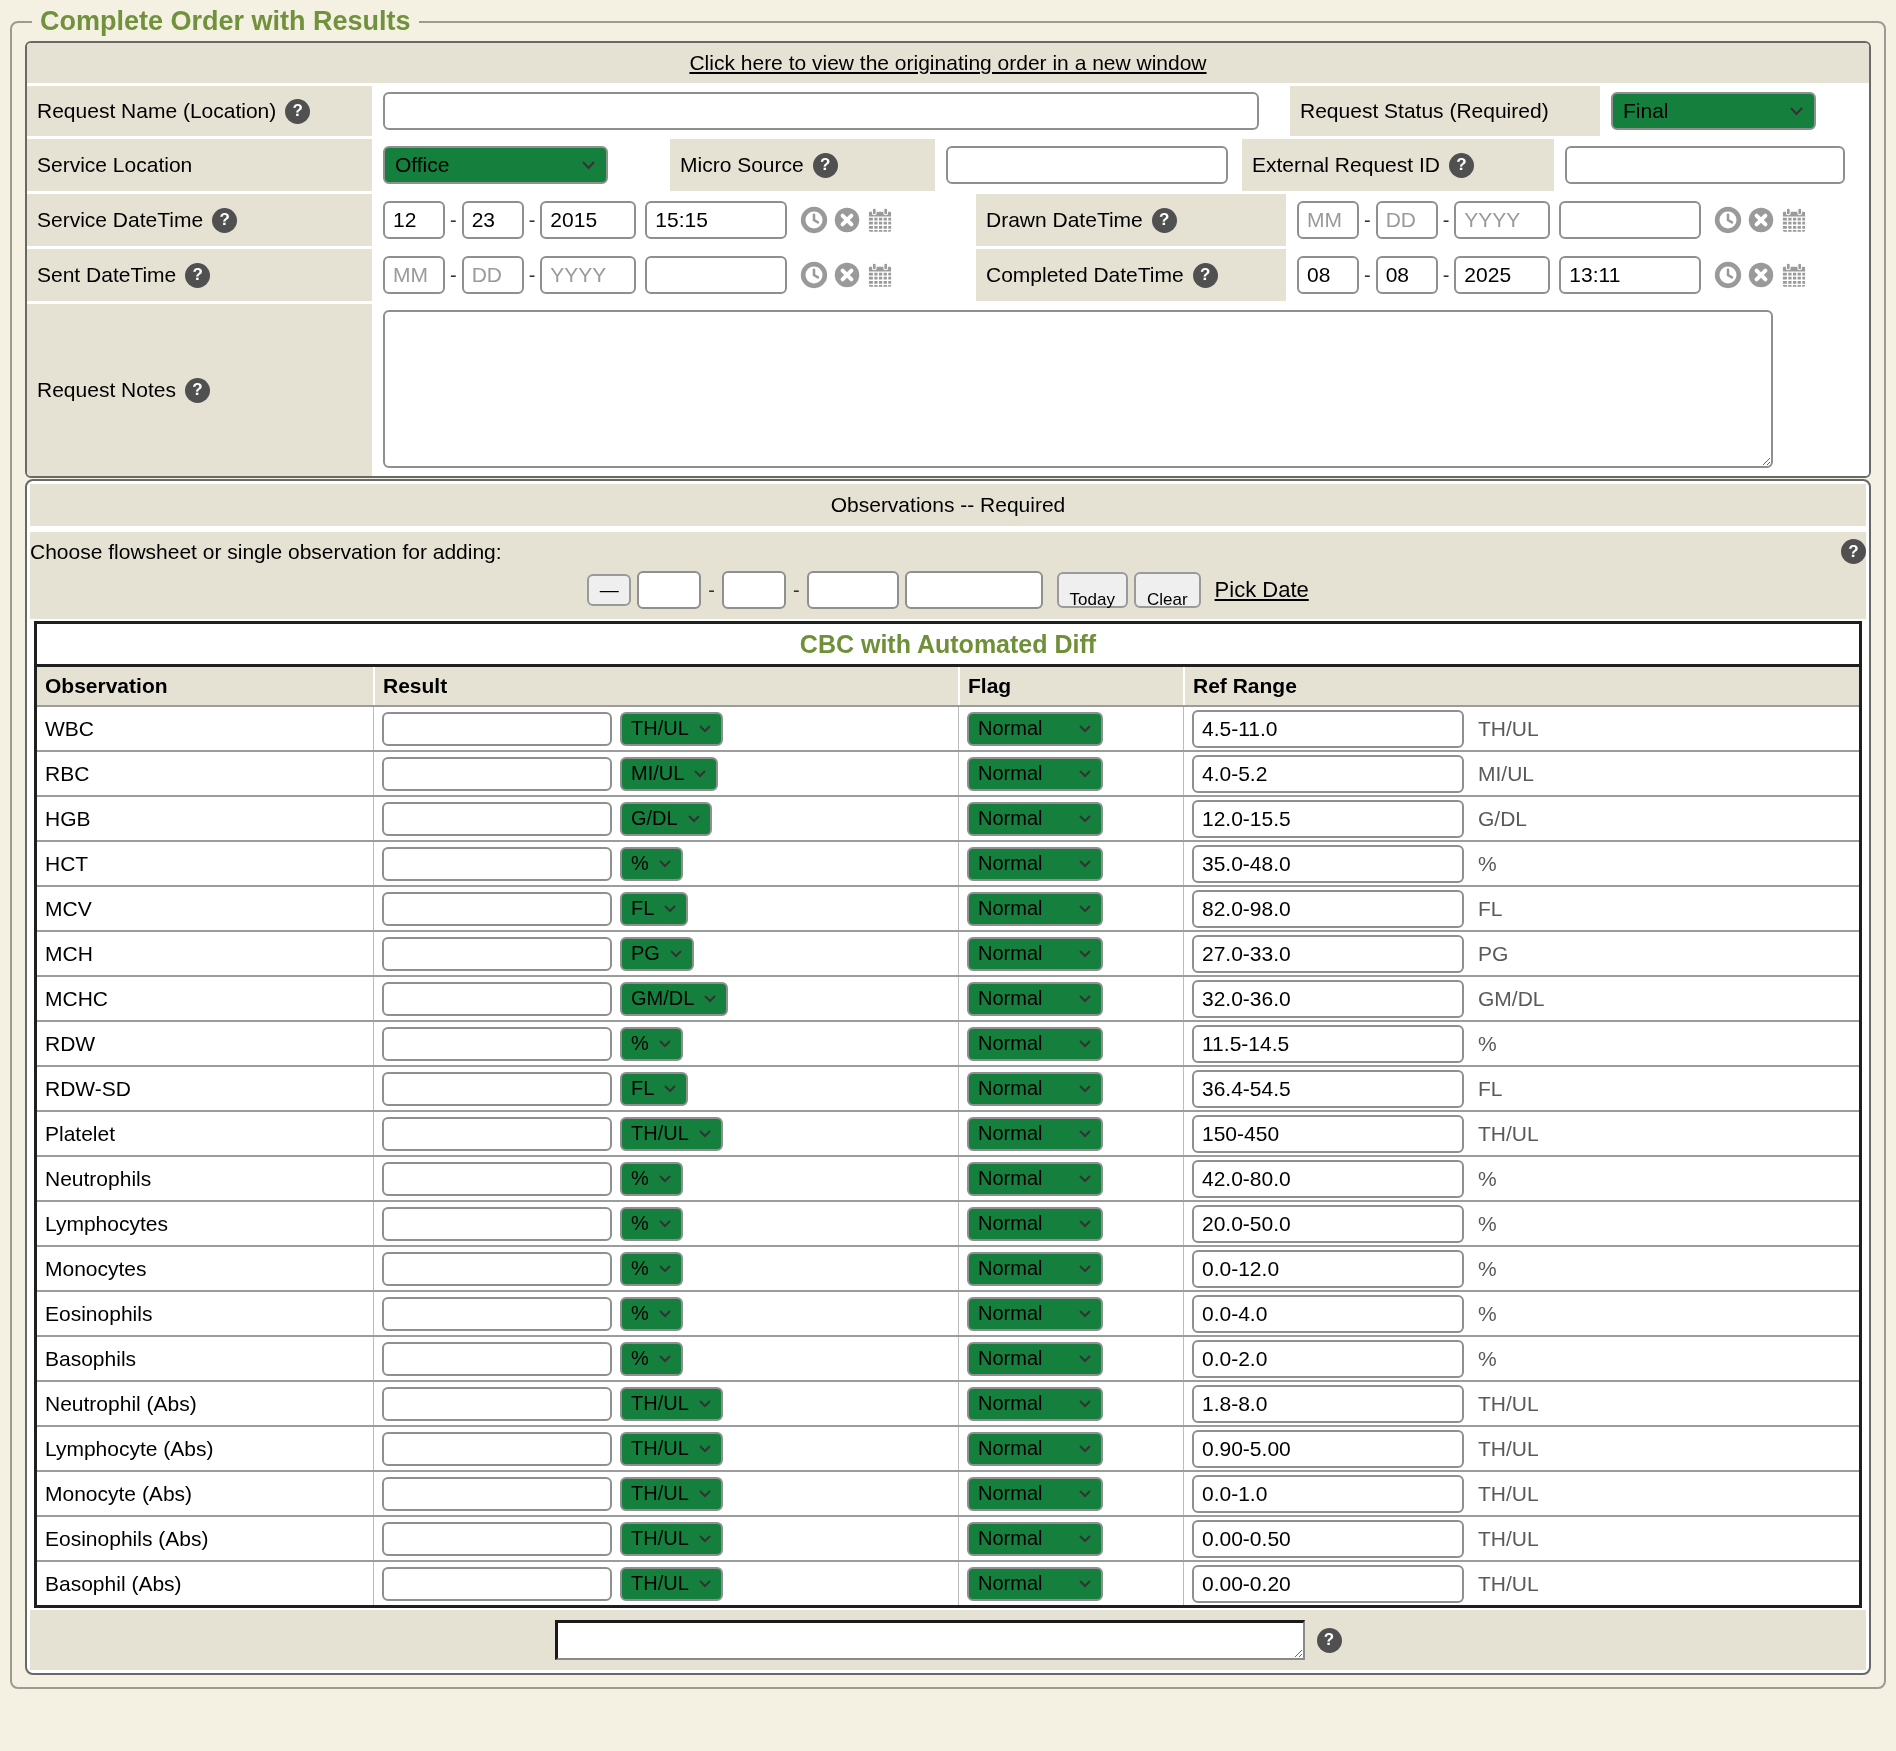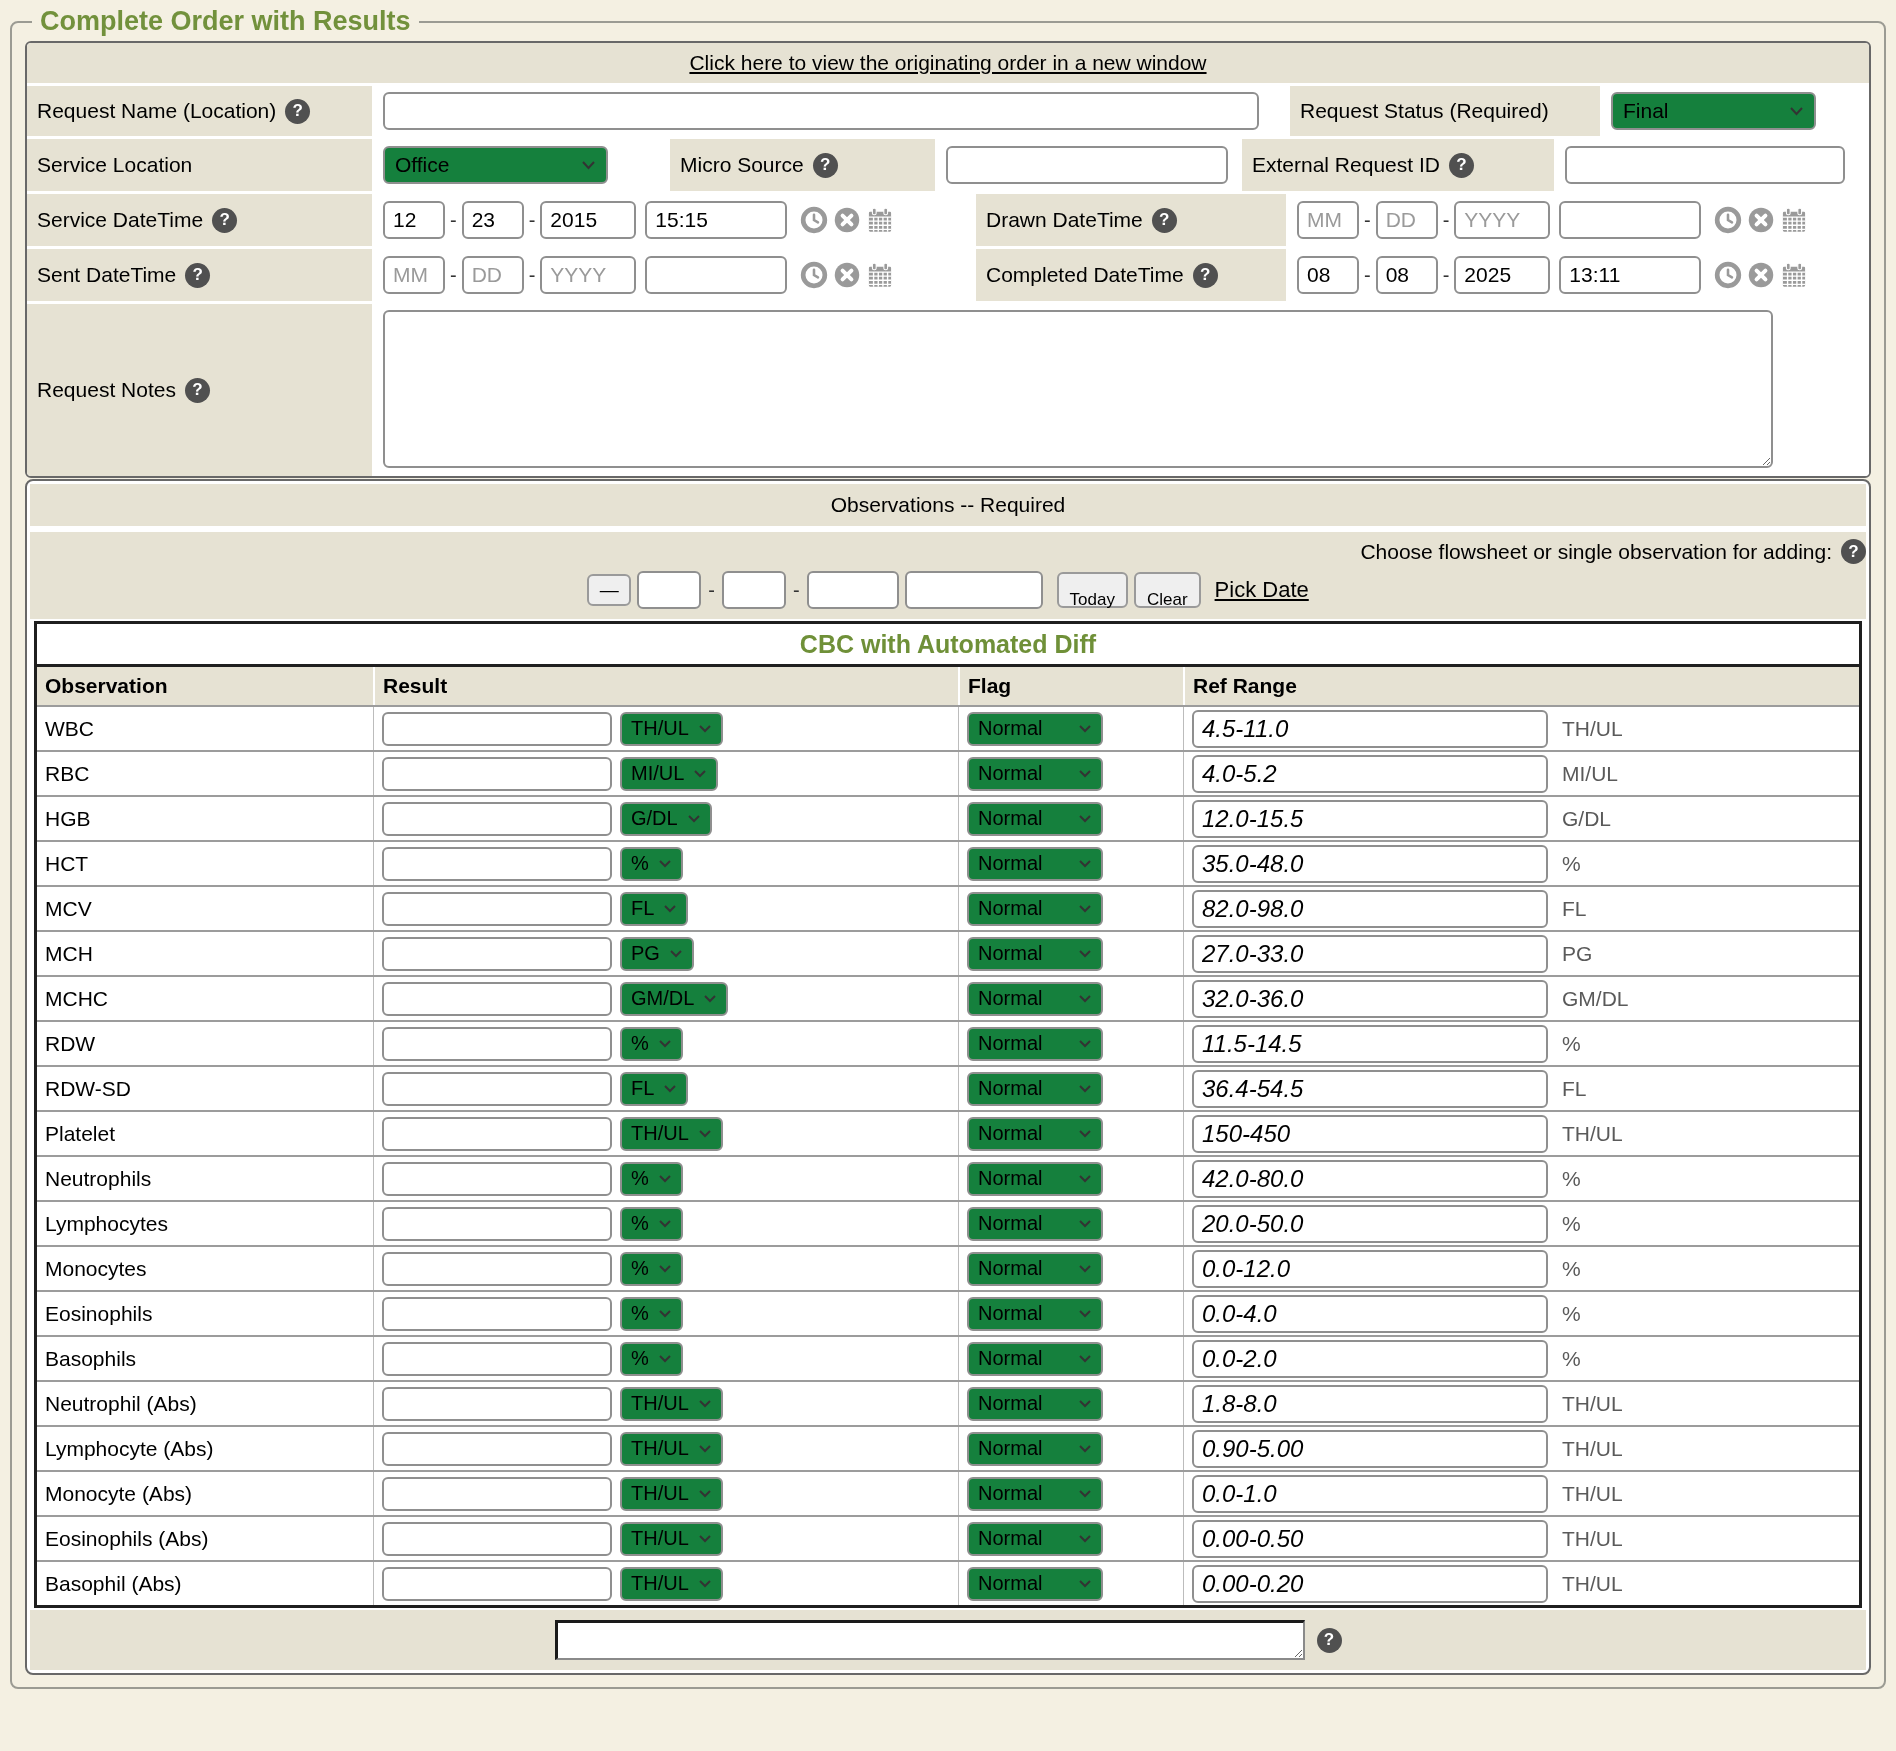--- a/index.html
+++ b/index.html
@@ -46,21 +46,21 @@
   textarea.notes-ta{
     width:1390px;height:158px;border:2px solid #8f8f8f;border-radius:6px;
     font-family:"Liberation Sans", sans-serif;font-size:20px;padding:6px 10px;
     box-sizing:border-box;margin:6px 0;resize:both;background:#fff;
   }
   
   .box2{border:2px solid #686868;border-radius:8px;background:#fff;margin-top:1px;padding:3px;}
   .band{background:#e6e2d3;}
   .obs-header{height:42px;display:flex;align-items:center;justify-content:center;font-size:21px;margin-bottom:6px;}
   .chooser{padding:7px 0 10px;margin-bottom:2px;}
-  .chooser-title{display:flex;align-items:center;justify-content:flex-end;gap:9px;font-size:21px;padding-left:31px;}
+  .chooser-title{display:flex;align-items:center;justify-content:space-between;gap:9px;font-size:21px;}
   .chooser-row{margin-top:7px;display:flex;align-items:center;justify-content:center;gap:6px;}
   .btn{
     background:#efefef;border:2px solid #9a9a9a;border-radius:6px;
     font-family:"Liberation Sans", sans-serif;font-size:17px;color:#000;cursor:pointer;
   }
   .minus-btn{width:44px;height:32px;font-size:19px;}
   .small-btn{height:31px;padding:16px 11px;}
   .pick-date{font-size:22px;color:#000;text-decoration:underline;margin-left:8px;}
   
   .cbc{border:3px solid #1f1f1f;margin:0 4px;background:#fff;}
@@ -72,21 +72,21 @@
   .cbc-row{display:flex;height:43px;border-top:2px solid #9c9c9c;}
   .cbc-row > div{display:flex;align-items:center;padding-left:8px;border-left:1px solid #bcbcbc;box-sizing:border-box;font-size:21px;}
   .cbc-row > div:first-child{border-left:none;padding-left:8px;}
   .c-obs{width:336px;}
   .c-res{width:585px;}
   .c-flag{width:225px;}
   .c-ref{flex:1;}
   .res-input{width:230px;height:34px;margin-right:8px;}
   .unit-sel{height:34px;font-size:20px;padding:0 9px;gap:9px;}
   .flag-sel{height:34px;width:136px;font-size:20px;padding:0 9px;}
-  .ref-input{width:356px;height:38px;font-size:24px;font-style:italic;}
+  .ref-input{width:272px;height:38px;font-size:21px;}
   .ref-unit{color:#5a5a5a;font-size:21px;margin-left:14px;}
   
   .note-band{height:60px;display:flex;align-items:center;justify-content:center;gap:12px;margin-top:2px;}
   textarea.note-field{
     width:750px;height:40px;background:#fff;resize:both;
     border-style:solid;border-width:3px 2px 2px 3px;
     border-color:#1a1a1a #8a8a8a #8a8a8a #1a1a1a;
     font-family:"Liberation Sans", sans-serif;font-size:19px;box-sizing:border-box;
   }
   .actions{display:flex;align-items:center;justify-content:center;gap:13px;margin-top:12px;padding-bottom:2px;}

